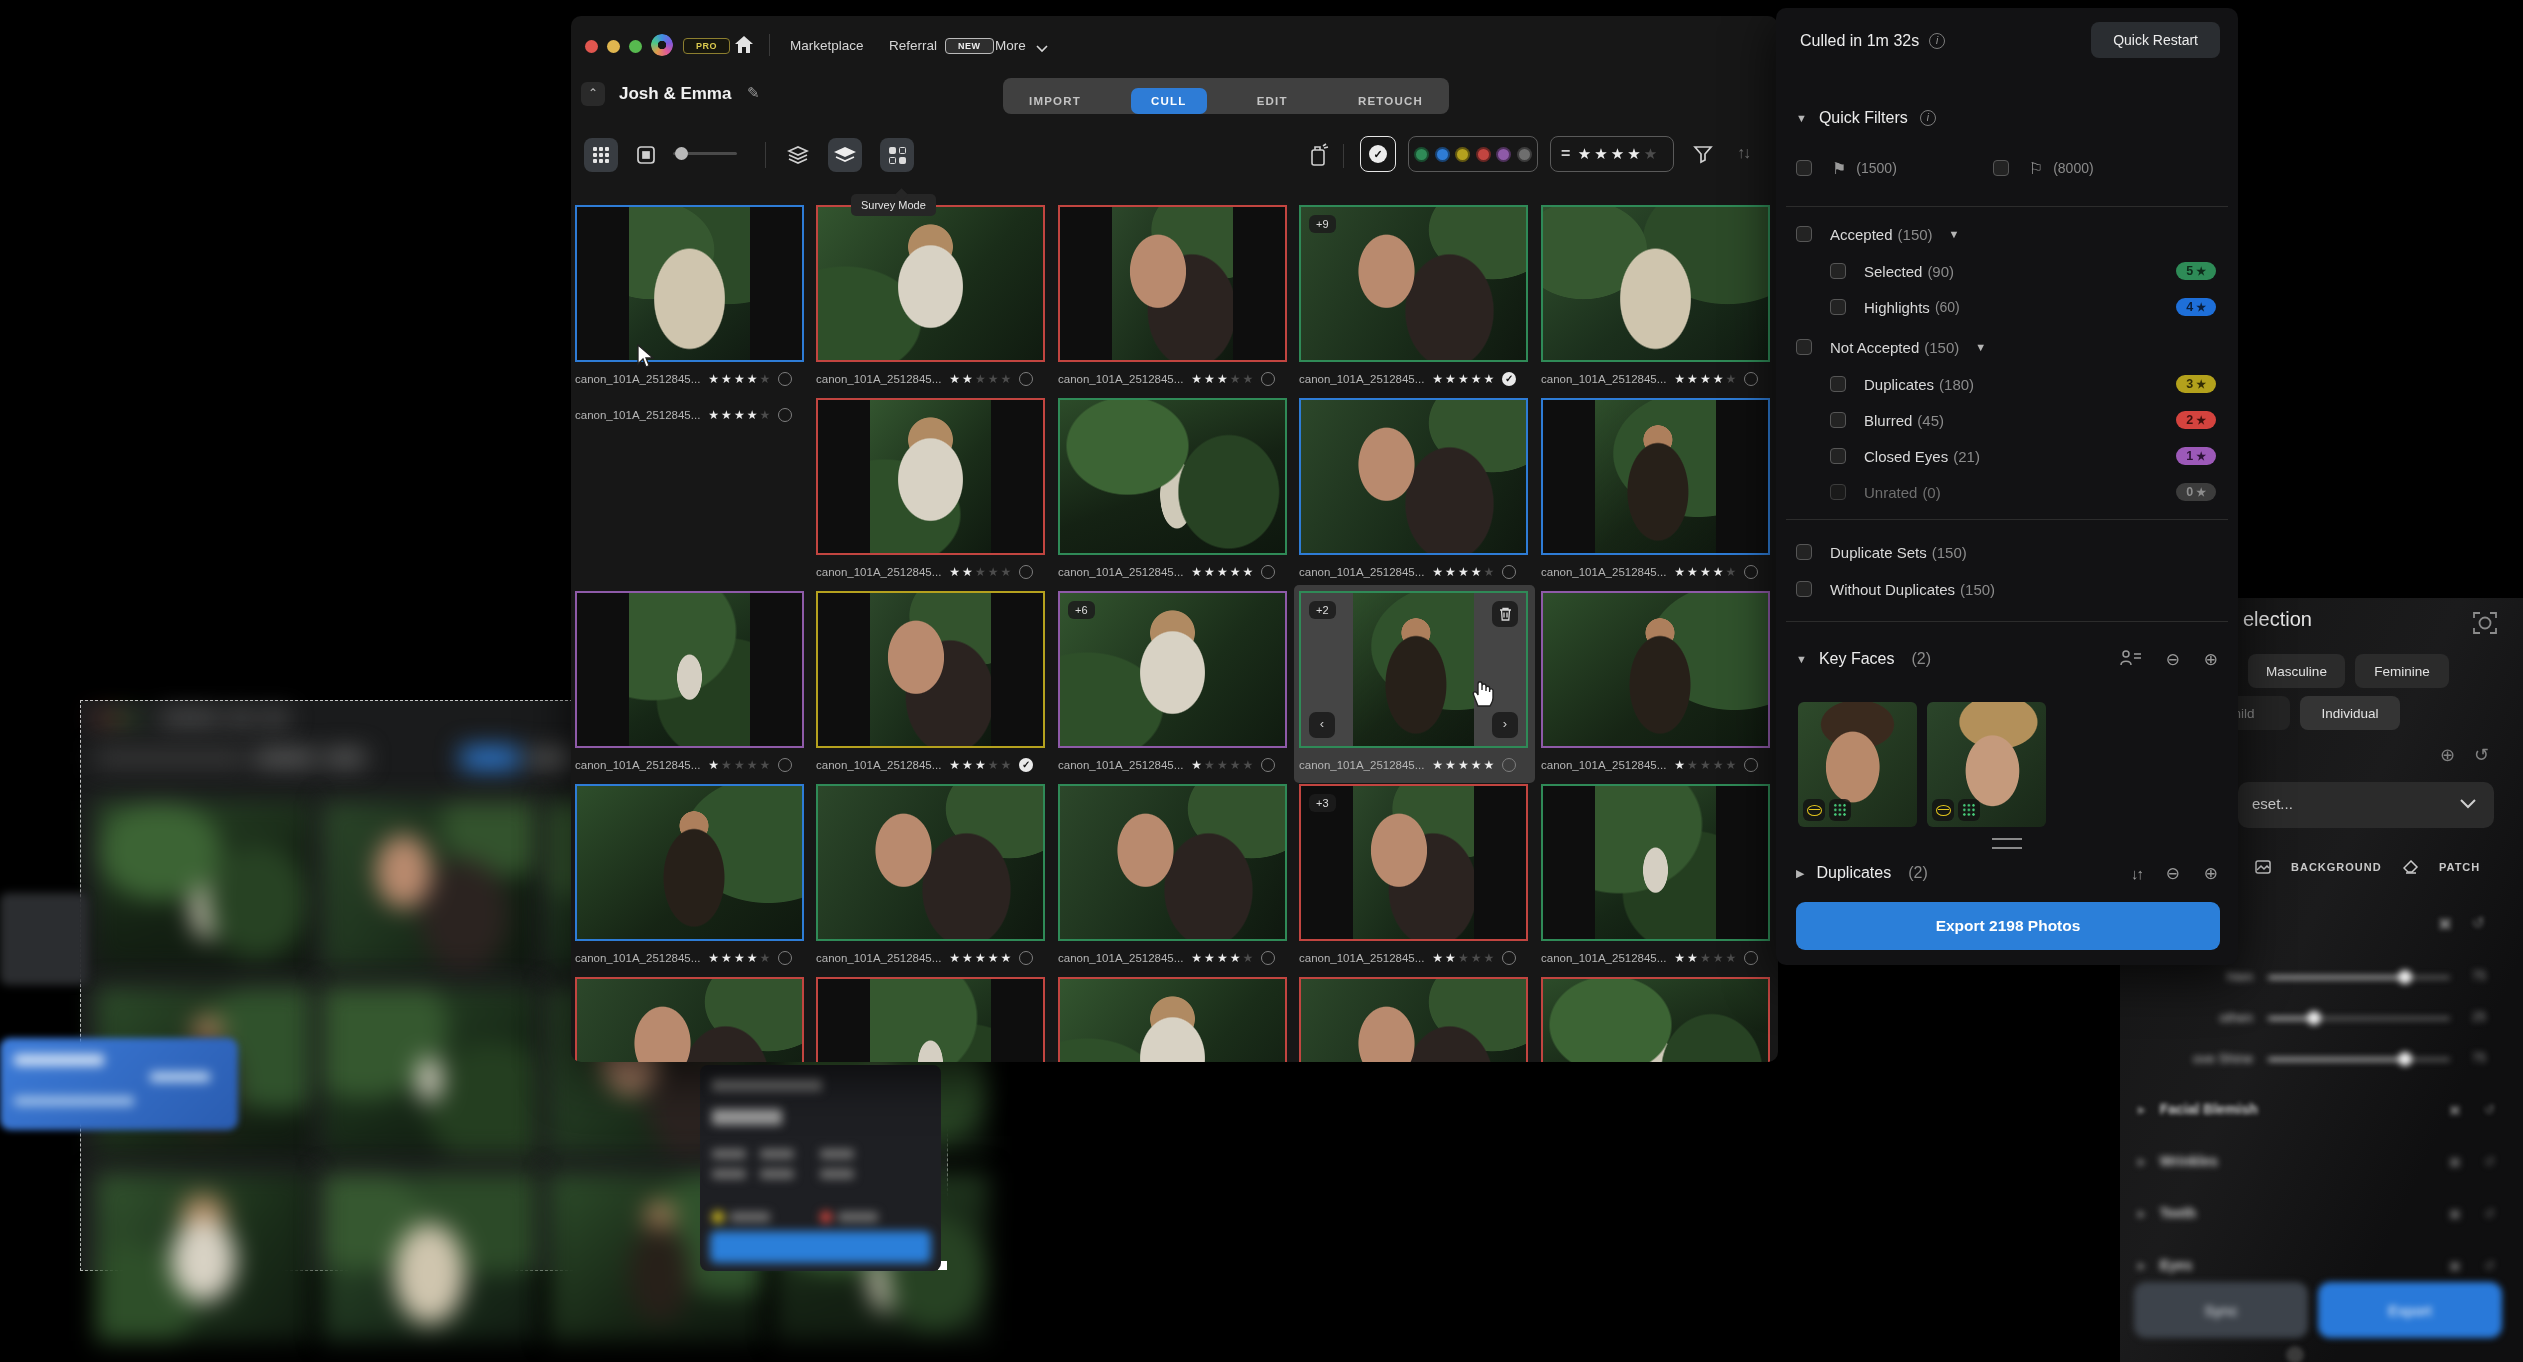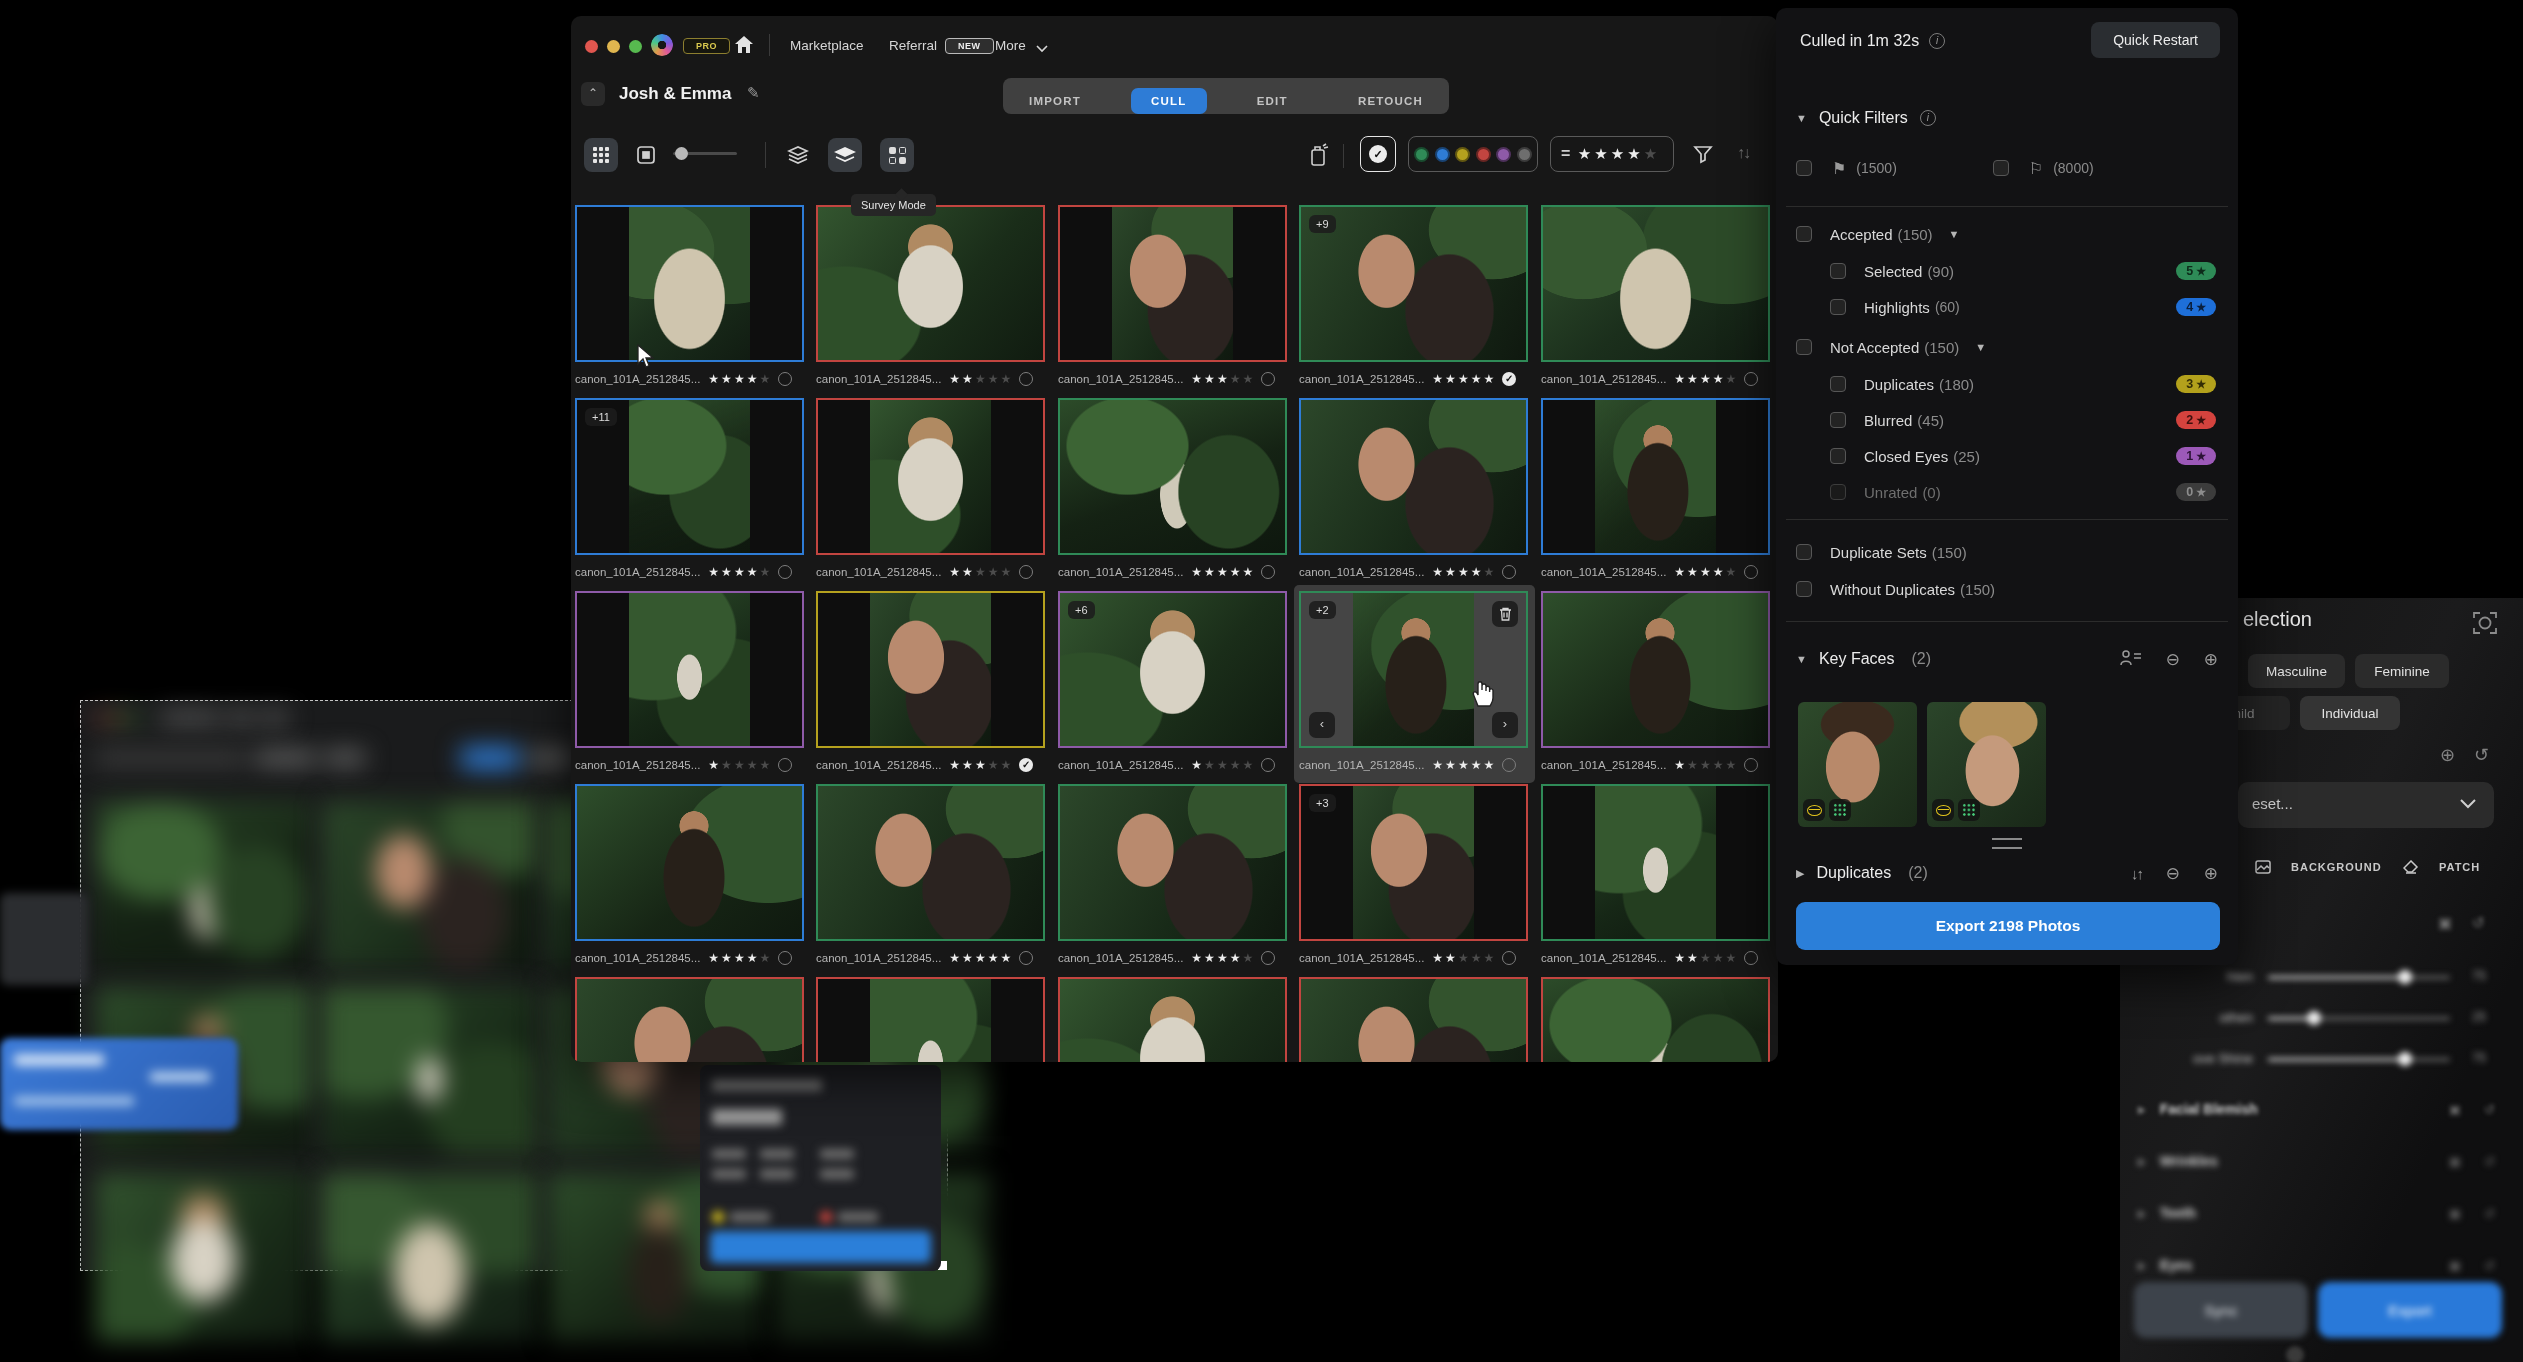--- a/index.html
+++ b/index.html
@@ -450,24 +450,20 @@
             <span class="fname">canon_101A_2512845...</span>
             <span class="cstar s-on">★</span>
             <span class="cstar s-on">★</span>
             <span class="cstar s-on">★</span>
             <span class="cstar s-on">★</span>
             <span class="cstar s-off">★</span>
             <span class="cap-circle"></span>
           </div>
         </div>
         <div class="cell" style="left: 4px; top: 382px;">
-          <div class="photo lb" style="border-color: rgb(46, 124, 214);">
-            <div class="art v3"></div>
-            <span class="pbadge">+11</span>
-          </div>
           <div class="caption">
             <span class="fname">canon_101A_2512845...</span>
             <span class="cstar s-on">★</span>
             <span class="cstar s-on">★</span>
             <span class="cstar s-on">★</span>
             <span class="cstar s-on">★</span>
             <span class="cstar s-off">★</span>
             <span class="cap-circle"></span>
           </div>
         </div>
@@ -762,21 +758,21 @@
         </div>
         <div class="cp-row" style="top: 399px; height: 26px; box-sizing: border-box; padding-left: 54px;">
           <span class="cb"></span>
           <span class="cp-label" style="margin-left: 18px; font-size: 15px;">Blurred</span>
           <span class="cp-count" style="font-size: 15px;">(45)</span>
           <span class="rbadge" style="background: rgb(212, 67, 62); color: rgb(61, 15, 13);">2<span style="font-size:11px;">★</span></span>
         </div>
         <div class="cp-row" style="top: 435px; height: 26px; box-sizing: border-box; padding-left: 54px;">
           <span class="cb"></span>
           <span class="cp-label" style="margin-left: 18px; font-size: 15px;">Closed Eyes</span>
-          <span class="cp-count" style="font-size: 15px;">(25)</span>
+          <span class="cp-count" style="font-size: 15px;">(21)</span>
           <span class="rbadge" style="background: rgb(156, 89, 184); color: rgb(44, 19, 54);">1<span style="font-size:11px;">★</span></span>
         </div>
         <div class="cp-row" style="top: 471px; height: 26px; box-sizing: border-box; padding-left: 54px;">
           <span class="cb dim"></span>
           <span class="cp-label dim" style="margin-left: 18px; font-size: 15px;">Unrated</span>
           <span class="cp-count dim" style="font-size: 15px;">(0)</span>
           <span class="rbadge" style="background: rgb(60, 60, 60); color: rgb(141, 141, 141);">0<span style="font-size:11px;">★</span></span>
         </div>
         <div class="sdivider" style="top: 511px;"></div>
         <div class="cp-row" style="top: 531px; height: 26px; box-sizing: border-box; padding-left: 20px;">

